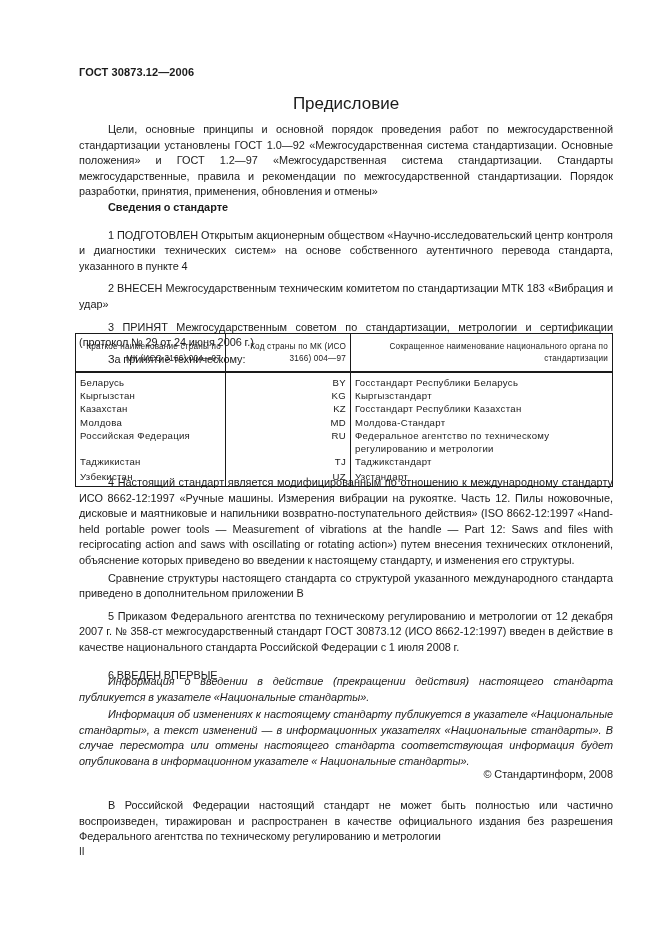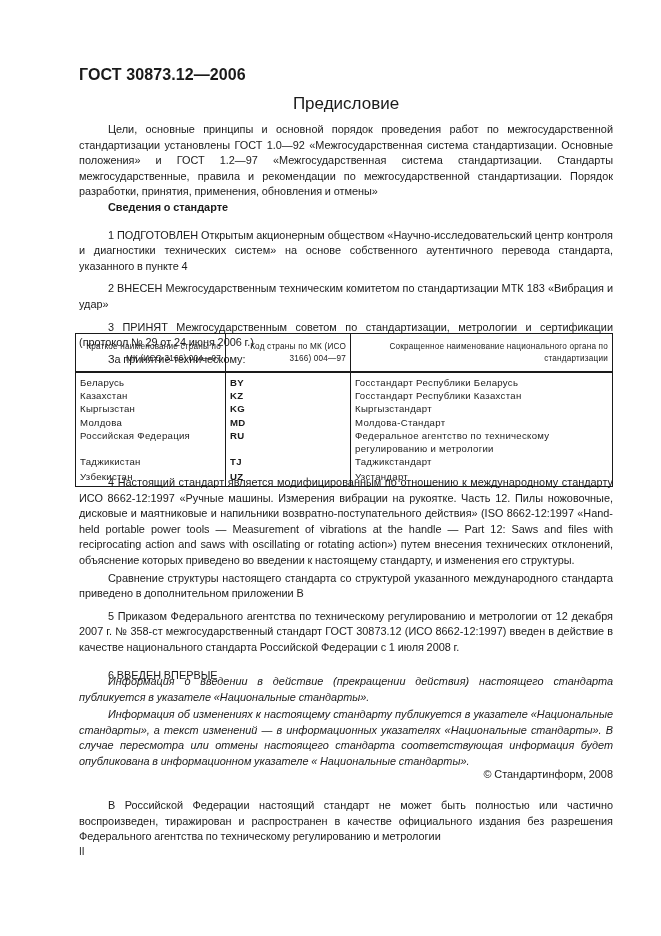--- a/index.html
+++ b/index.html
@@ -2,21 +2,21 @@
 <html><head>
 <meta charset="utf-8">
 <style>
   html, body { margin: 0; padding: 0; background: #ffffff; }
   body {
     width: 661px; height: 936px; position: relative; overflow: hidden;
     font-family: "Liberation Sans", "DejaVu Sans", sans-serif;
     color: #1a1a1a;
   }
   .page { position: absolute; left: 79px; top: 0; width: 534px; }
-  .doc-id { position: absolute; top: 66px; left: 0; font-weight: bold; font-size: 16px; letter-spacing: 0.1px; }
+  .doc-id { position: absolute; top: 66px; left: 0; font-weight: bold; font-size: 11px; letter-spacing: 0.1px; }
   .title { position: absolute; top: 94px; left: 0; width: 534px; text-align: center; font-weight: normal; font-size: 17px; }
   .p {
     font-size: 10.9px; line-height: 15.6px; text-align: justify; margin: 0;
     text-indent: 29px; word-spacing: -0.3px;
   }
   .blk { position: absolute; left: 0; width: 534px; }
   .bold { font-weight: bold; }
   .italic { font-style: italic; }
   .right { text-align: right; text-indent: 0; }
 
@@ -29,21 +29,21 @@
     font-weight: normal; font-size: 8.2px; line-height: 12px; text-align: right;
     border: 1.2px solid #1a1a1a; border-bottom: 2.4px solid #1a1a1a;
     height: 37px; padding: 0 4px; vertical-align: middle; letter-spacing: 0.2px;
   }
   table.vote td {
     border-left: 1.2px solid #1a1a1a; border-right: 1.2px solid #1a1a1a;
     padding: 0 4px; vertical-align: top;
   }
   table.vote tr.first td { padding-top: 3px; }
   table.vote tr.last td { padding-bottom: 2px; border-bottom: 1.2px solid #1a1a1a; }
-  table.vote td.code { text-align: left; font-weight: bold; }
+  table.vote td.code { text-align: right; }
   .col1 { width: 141px; }
   .col2 { width: 116px; }
   .page-num { position: absolute; top: 846px; left: 0; font-size: 10px; }
 </style>
 </head>
 <body>
 
 <div class="page">
 
   <div class="doc-id">ГОСТ 30873.12—2006</div>
@@ -69,28 +69,28 @@
         <th>Сокращенное наименование национального органа по стандартизации</th>
       </tr>
     </thead>
     <tbody>
       <tr class="first">
         <td>Беларусь</td>
         <td class="code">BY</td>
         <td>Госстандарт Республики Беларусь</td>
       </tr>
       <tr>
+        <td>Кыргызстан</td>
+        <td class="code">KG</td>
+        <td>Кыргызстандарт</td>
+      </tr>
+      <tr>
         <td>Казахстан</td>
         <td class="code">KZ</td>
         <td>Госстандарт Республики Казахстан</td>
-      </tr>
-      <tr>
-        <td>Кыргызстан</td>
-        <td class="code">KG</td>
-        <td>Кыргызстандарт</td>
       </tr>
       <tr>
         <td>Молдова</td>
         <td class="code">MD</td>
         <td>Молдова-Стандарт</td>
       </tr>
       <tr>
         <td>Российская Федерация</td>
         <td class="code">RU</td>
         <td style="padding-right:60px;margin-top:9px;">Федеральное агентство по техническому регулированию и метрологии</td>

